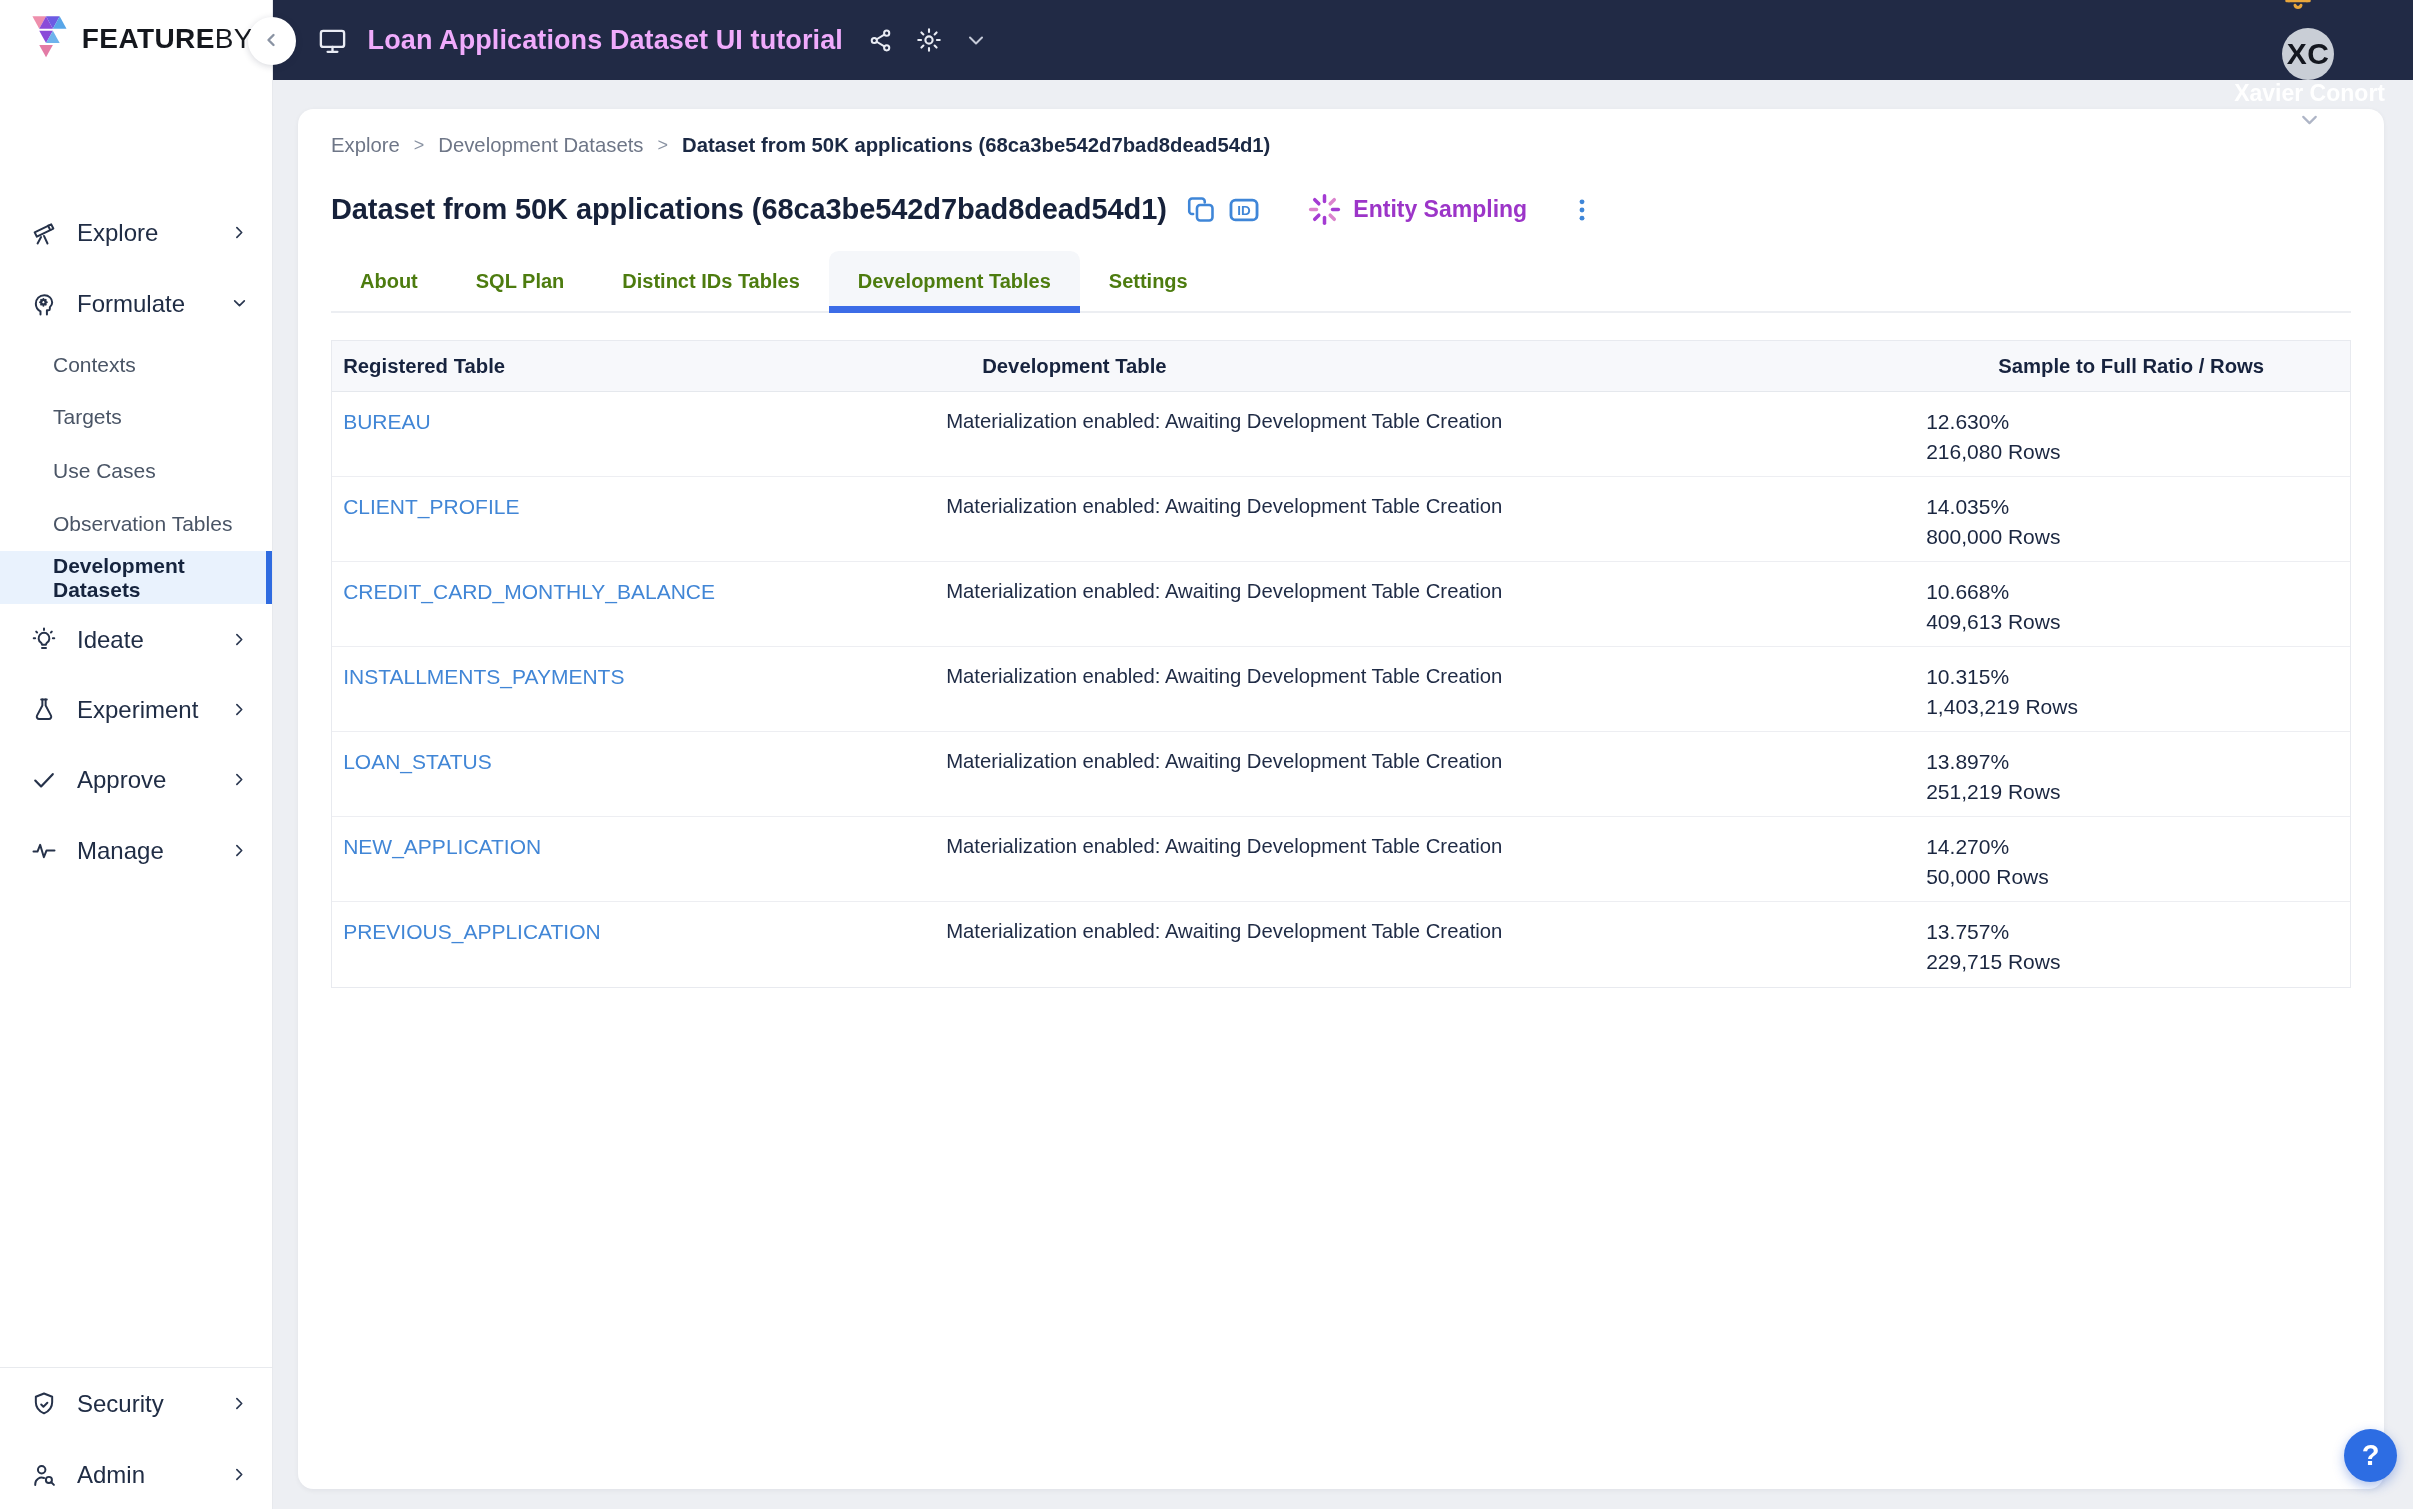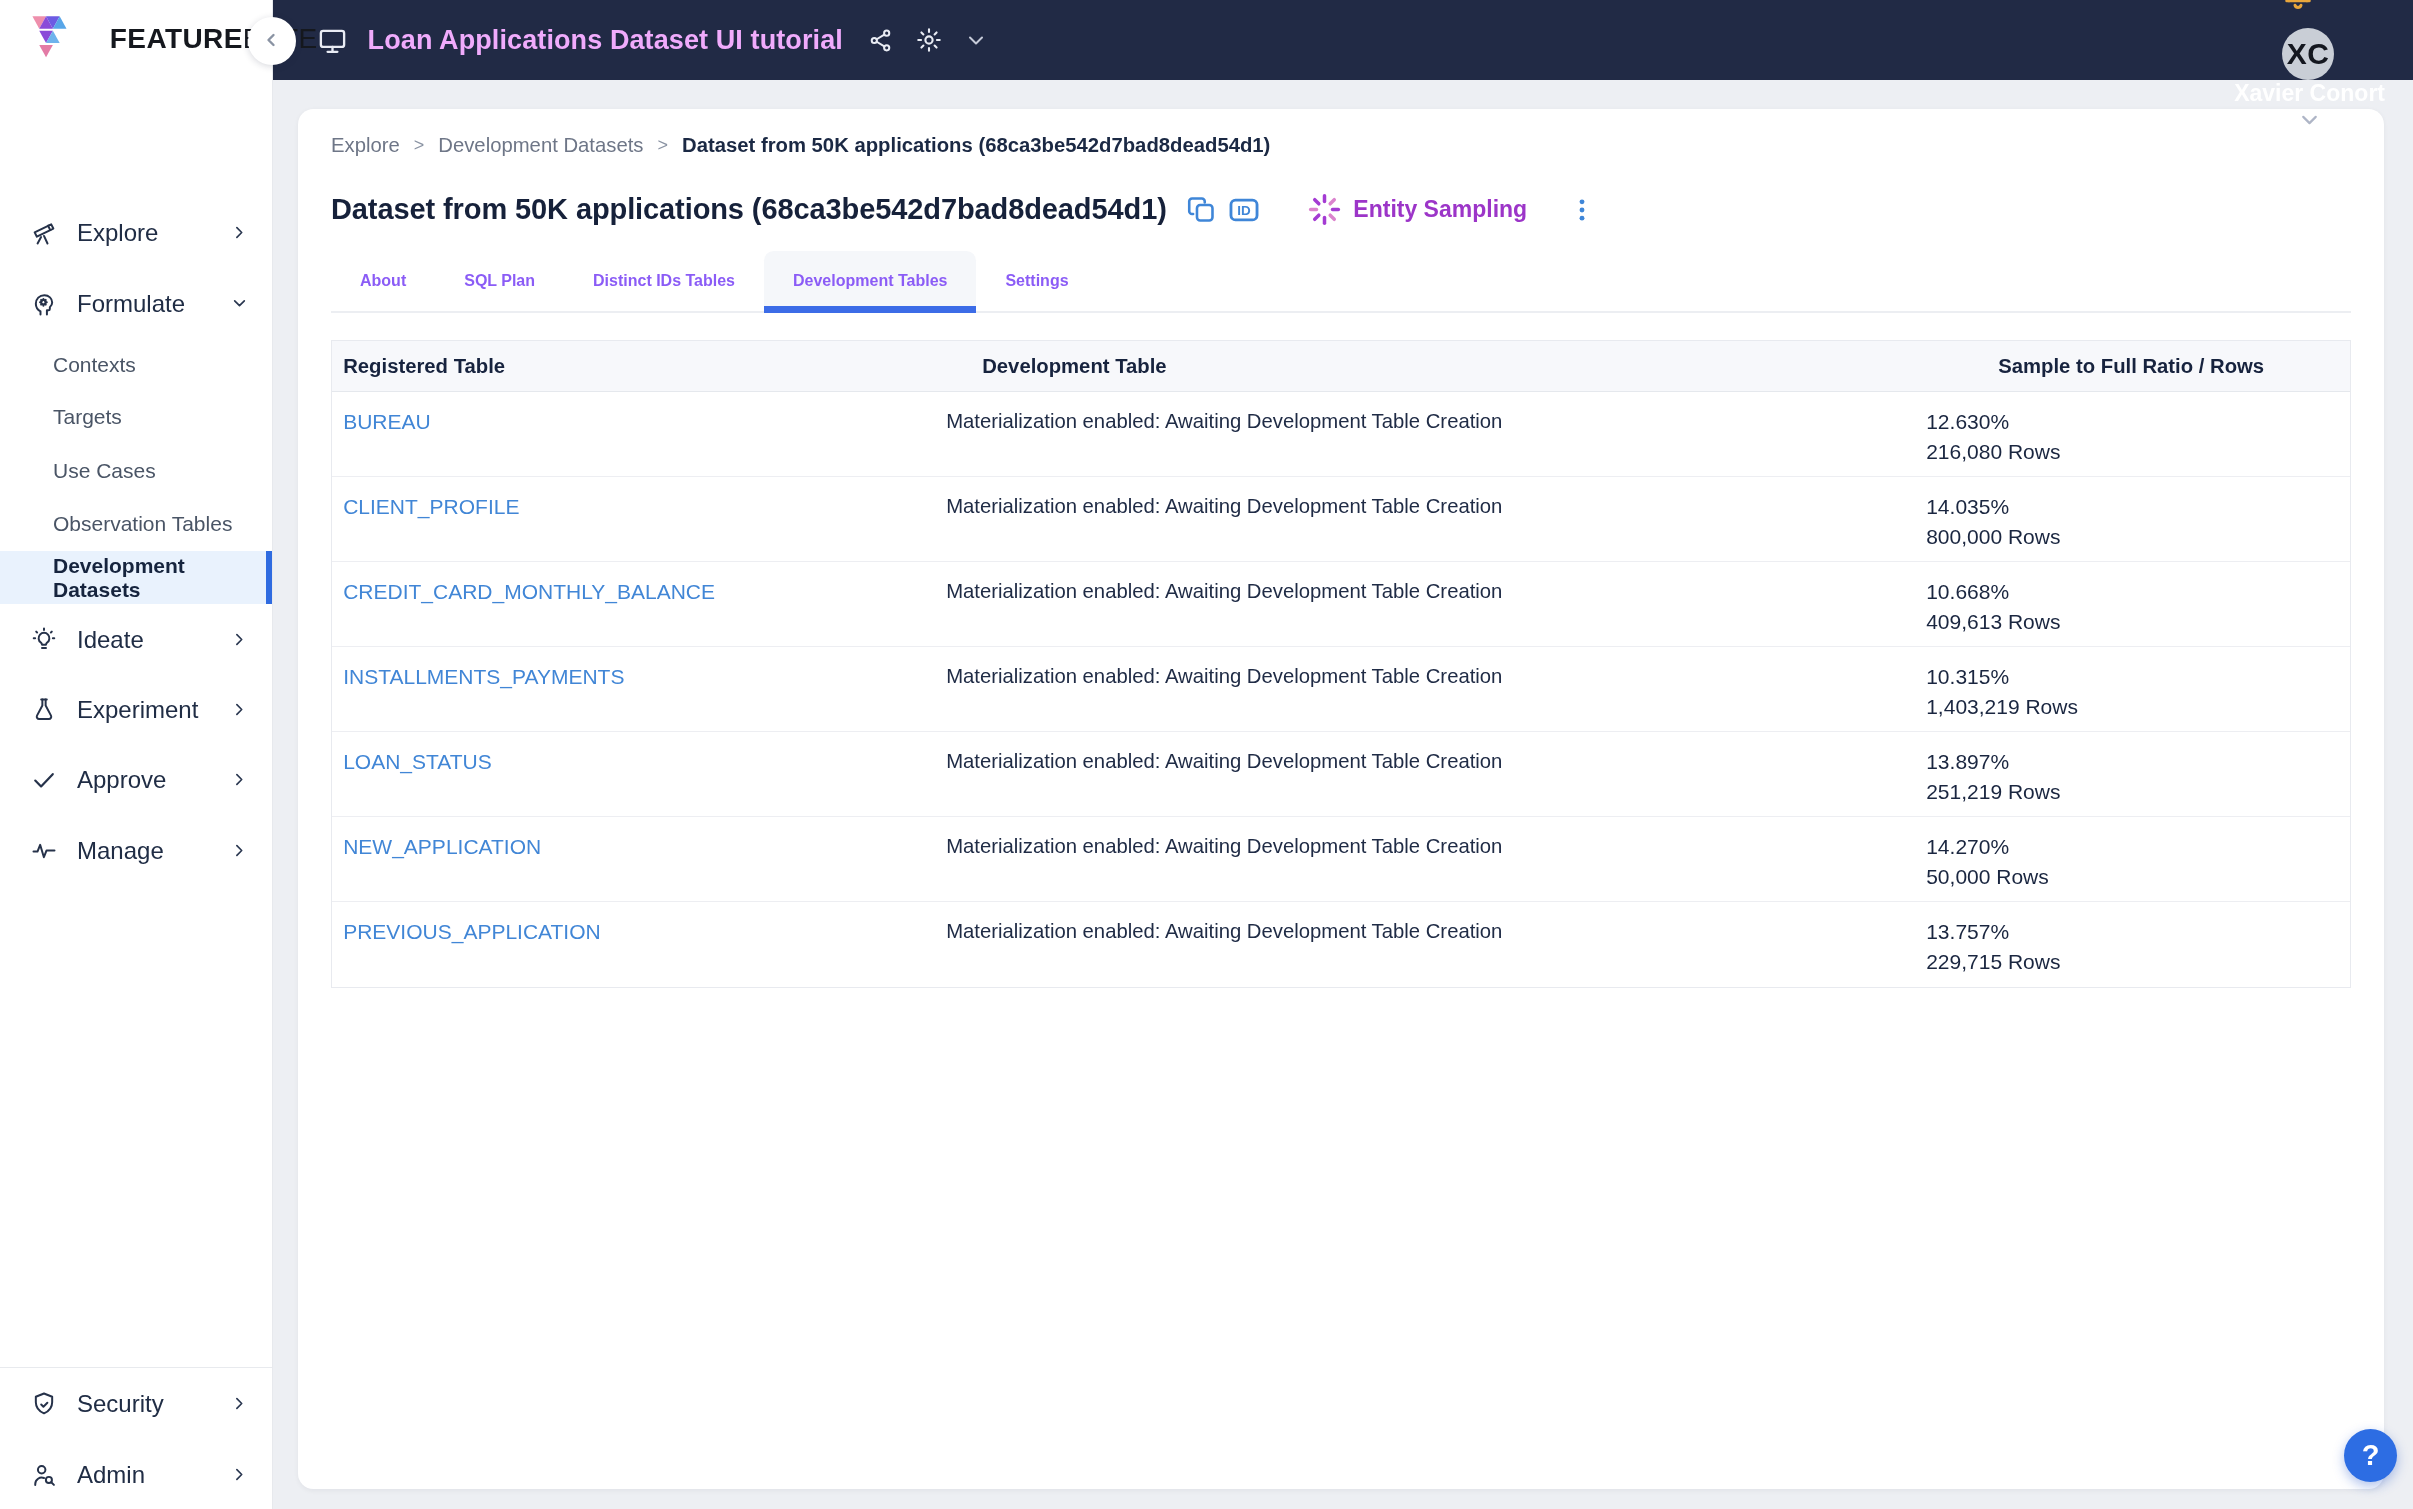--- a/index.html
+++ b/index.html
@@ -22,21 +22,21 @@
   .avatar{width:52px;height:52px;border-radius:50%;background:#C9CED6;display:flex;align-items:center;justify-content:center;
     margin-left:21px;}
   .avatar span{color:#14171F;font-size:30px;font-weight:700;letter-spacing:0.4px;}
   .uname{color:#FFFFFF;font-size:23px;font-weight:700;margin-left:24px;}
   .tb-right .chev{margin-left:24px;}
   
   .sidebar{position:absolute;left:0;top:0;width:272px;height:1509px;background:#FFFFFF;
     border-right:0.7px solid #E7E9ED;z-index:6;}
   .brand{position:absolute;top:15.4px;left:31px;display:flex;align-items:center;gap:9.8px;}
   .brand-text{font-size:28px;letter-spacing:0.4px;color:#15181E;white-space:nowrap;}
-  .brand-text .b1{font-weight:800;margin-left:28px;}
+  .brand-text .b1{font-weight:800;}
   .brand-text .b2{font-weight:400;}
   .collapse-btn{position:absolute;left:248px;top:17px;width:48px;height:48px;border-radius:50%;background:#FFFFFF;
     box-shadow:0 1.4px 7px rgba(25,35,60,.18);display:flex;align-items:center;justify-content:center;z-index:9;border:none;cursor:pointer;}
   .nav-item{position:absolute;left:0;width:100%;height:63px;display:flex;align-items:center;box-sizing:border-box;
     padding-left:28px;cursor:pointer;}
   .nav-ic{width:31px;display:flex;justify-content:center;}
   .nav-label{margin-left:18px;font-size:24px;font-weight:500;color:#202D45;}
   .nav-chev{position:absolute;right:22.4px;display:flex;}
   .nav-sub{position:absolute;left:0;width:100%;height:53px;display:flex;align-items:center;box-sizing:border-box;
     padding-left:53px;cursor:pointer;}
@@ -54,22 +54,22 @@
   .title-row{display:flex;align-items:center;padding-left:33px;margin-top:35px;}
   .page-title{font-size:29px;font-weight:700;color:#16213A;letter-spacing:-0.1px;}
   .t-ic{display:inline-flex;align-items:center;cursor:pointer;}
   .t-ic.copy{margin-left:19.6px;}
   .t-ic.idb{margin-left:9.8px;}
   .spinner{margin-left:46px;display:inline-flex;}
   .status-label{margin-left:11.2px;font-size:23px;font-weight:700;color:#9C35C8;}
   .kebab{margin-left:41px;display:inline-flex;cursor:pointer;}
   
   .tabs{display:flex;align-items:flex-end;margin:24px 33px 0 33px;border-bottom:2.1px solid #ECEEF2;}
-  .tab{position:relative;height:60px;display:flex;align-items:center;padding:0 29px;font-size:16px;font-weight:600;
-    color:#8b5cf6;cursor:pointer;white-space:nowrap;}
+  .tab{position:relative;height:60px;display:flex;align-items:center;padding:0 29px;font-size:20px;font-weight:600;
+    color:#4d7c0f;cursor:pointer;white-space:nowrap;}
   .tab.active{background:#F5F7FA;border-radius:9.8px 9.8px 0 0;}
   .tab.active::after{content:"";position:absolute;left:0;right:0;bottom:-2.1px;height:7px;background:#3C6CE7;}
   
   .tbl{margin:27px 33px 0 33px;border:0.7px solid #E8EAEF;}
   .thead{display:flex;background:#F7F8FB;height:50px;align-items:center;border-bottom:0.7px solid #E5E8ED;gap:36px;}
   .th{font-size:20.3px;font-weight:700;color:#17233E;box-sizing:border-box;padding-left:11.2px;}
   .c1{width:603px;flex:none;}
   .c2{width:980px;flex:none;}
   .c3{flex:1;}
   .trow{display:flex;height:85px;border-bottom:0.7px solid #EDEEF2;box-sizing:border-box;}

